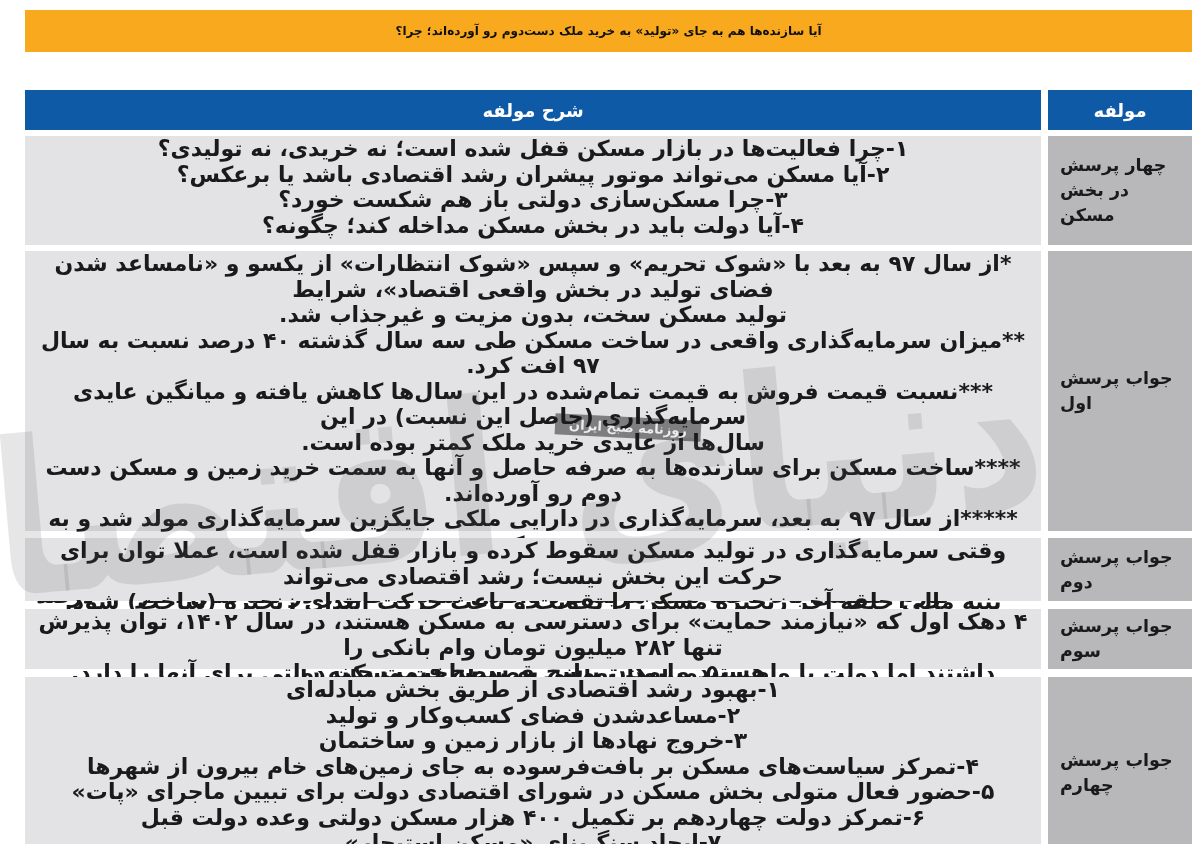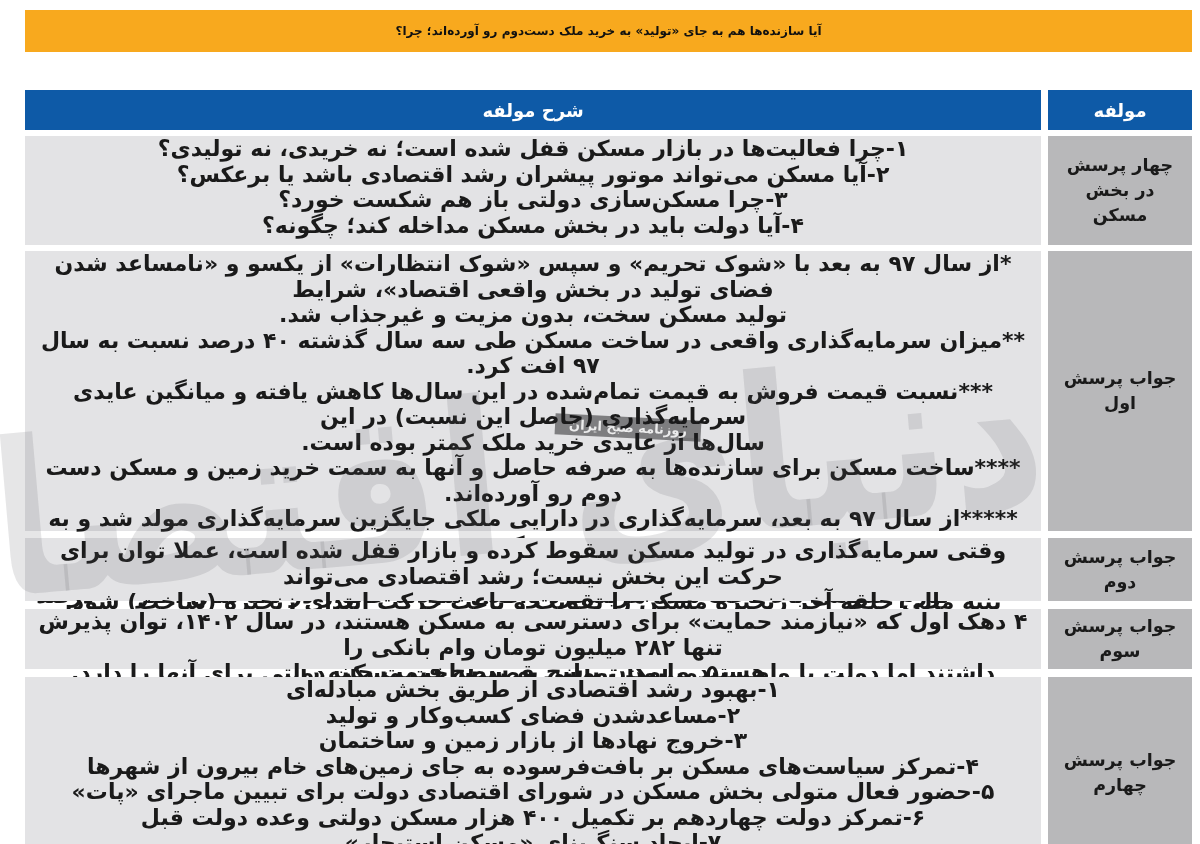--- a/index.html
+++ b/index.html
@@ -24,21 +24,21 @@
     font-size:18px;font-weight:bold;margin-top:33px;
   }
 
   .cell{position:relative;z-index:1;}
   .desc{
     background:#E3E3E5;display:flex;flex-direction:column;align-items:center;justify-content:flex-start;
     text-align:center;color:#1a1a1a;font-size:22px;font-weight:bold;line-height:25.5px;
     padding:0 10px;box-sizing:border-box;
   }
   .label{
-    background:#B8B8BA;display:flex;align-items:center;justify-content:center;text-align:center;
+    background:#B8B8BA;display:flex;align-items:center;justify-content:center;text-align:left;
     color:#1a1a1a;font-size:17.5px;font-weight:bold;line-height:25px;padding:0 12px;box-sizing:border-box;
   }
   .line,.label-text{position:relative;z-index:3;}
 
   .row-0 .cell{height:109px}
   .row-1 .cell{height:280px}
   .row-2 .cell{height:63px}
   .row-3 .cell{height:60px}
   .row-4 .cell{height:192px}
   .row-0{margin-bottom:6px}

